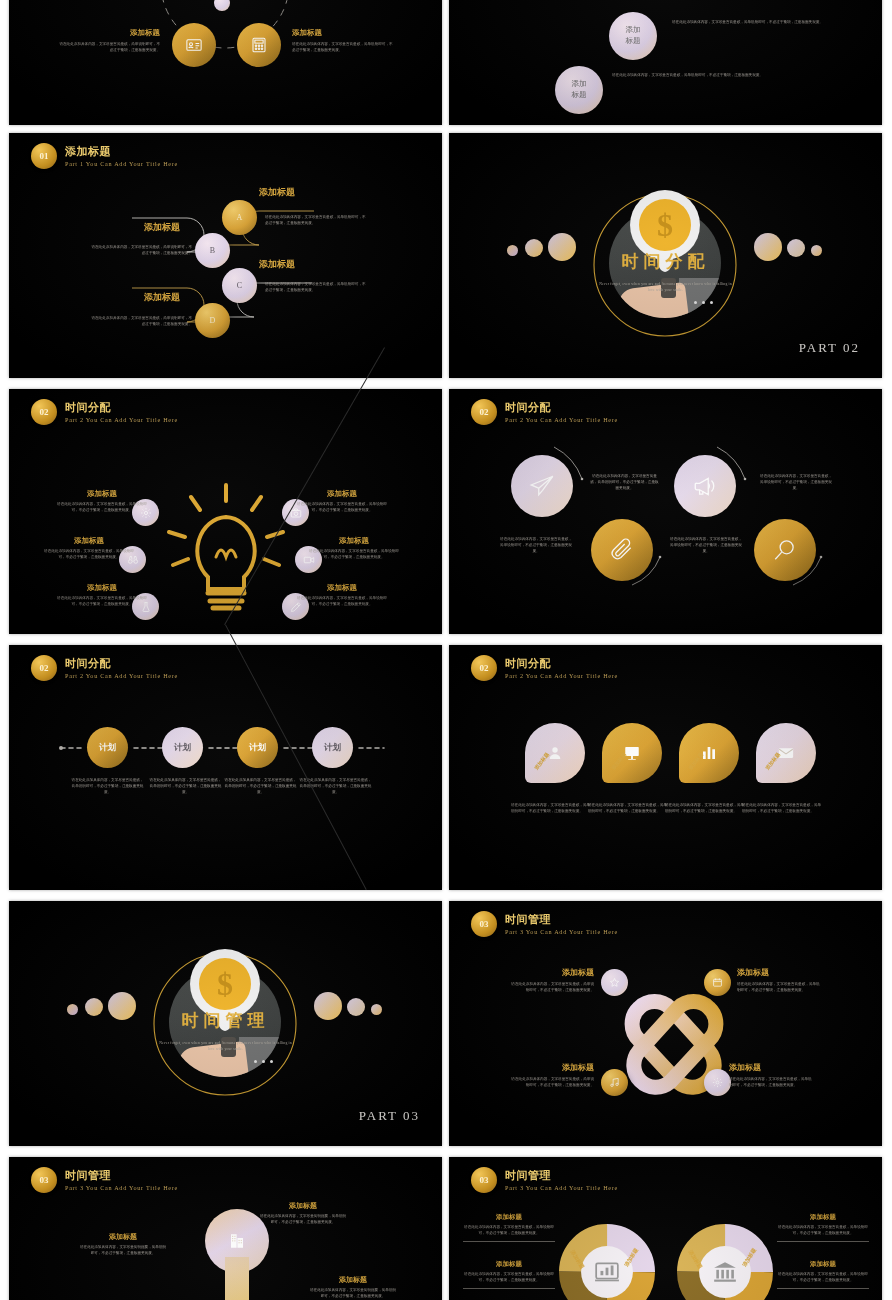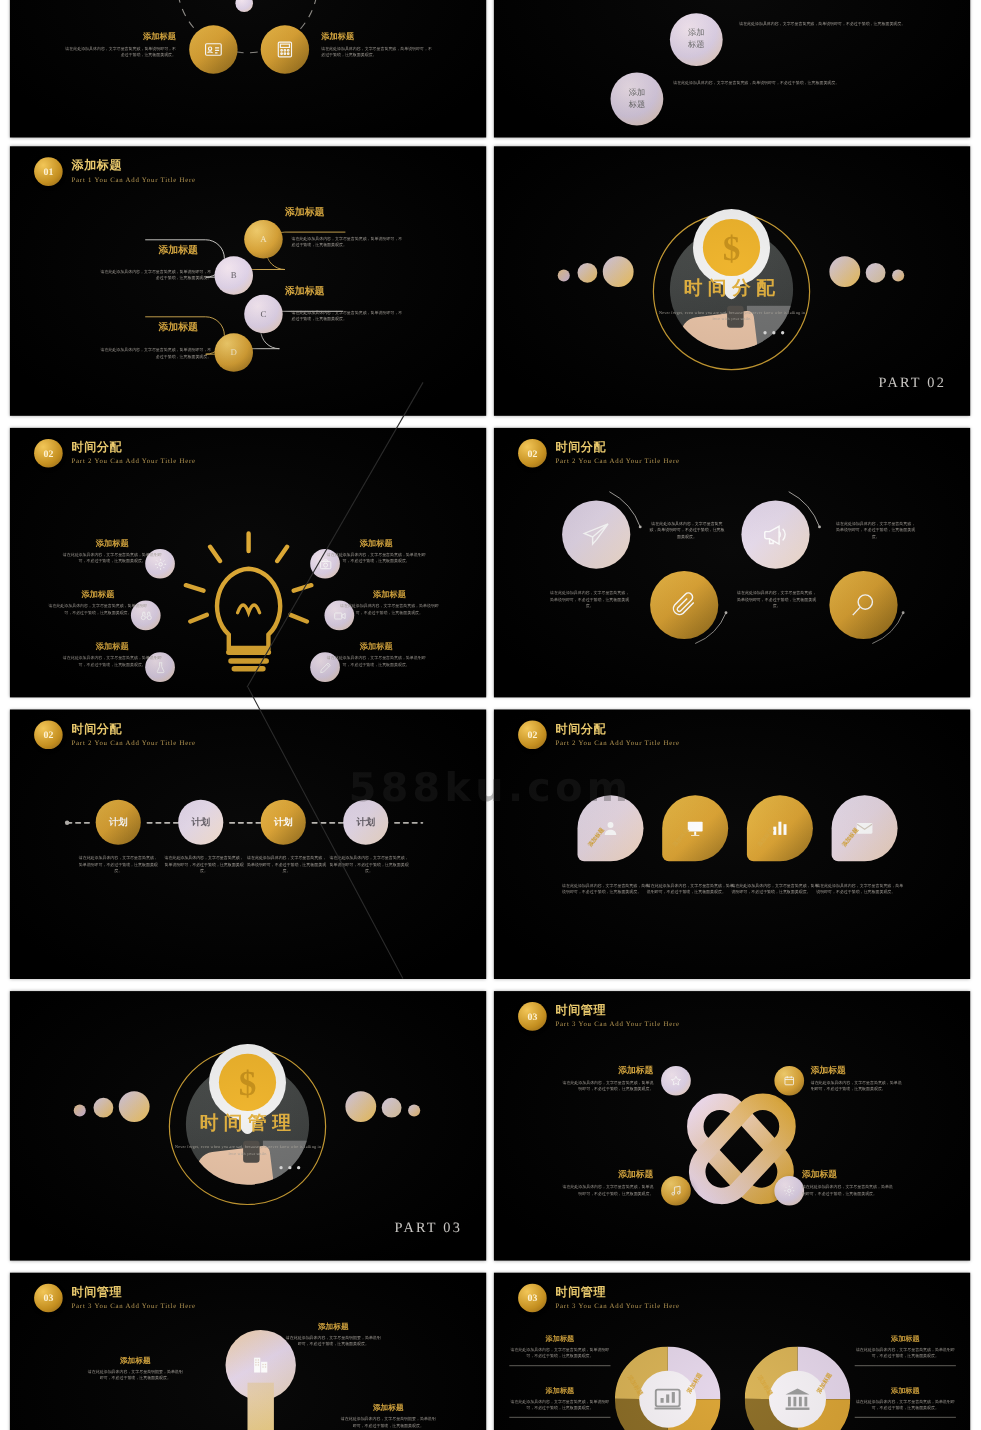--- a/index.html
+++ b/index.html
@@ -614,17 +614,16 @@
     <div class="body tiny" style="margin-top:3px;">请在此处添加具体内容，文字尽量言简意赅，简单说明即可，不必过于繁琐，注意板面美观度。</div>
     <div style="height:1px;background:#5d5a55;margin-top:4px;"></div>
   </div>
 </div>
 
 <div class="guide" style="left:225px;top:625px;width:1px;height:300px;transform:rotate(-28deg);transform-origin:top left;"></div>
 <div class="guide" style="left:225px;top:625px;width:1px;height:320px;transform:rotate(-150deg);transform-origin:top left;"></div>
 
 <div id="wm">
   <div class="wmwrap">
-    <div class="wm2">588ku.com</div>
   </div>
 </div>
 
 </div>
 
 </body></html>

